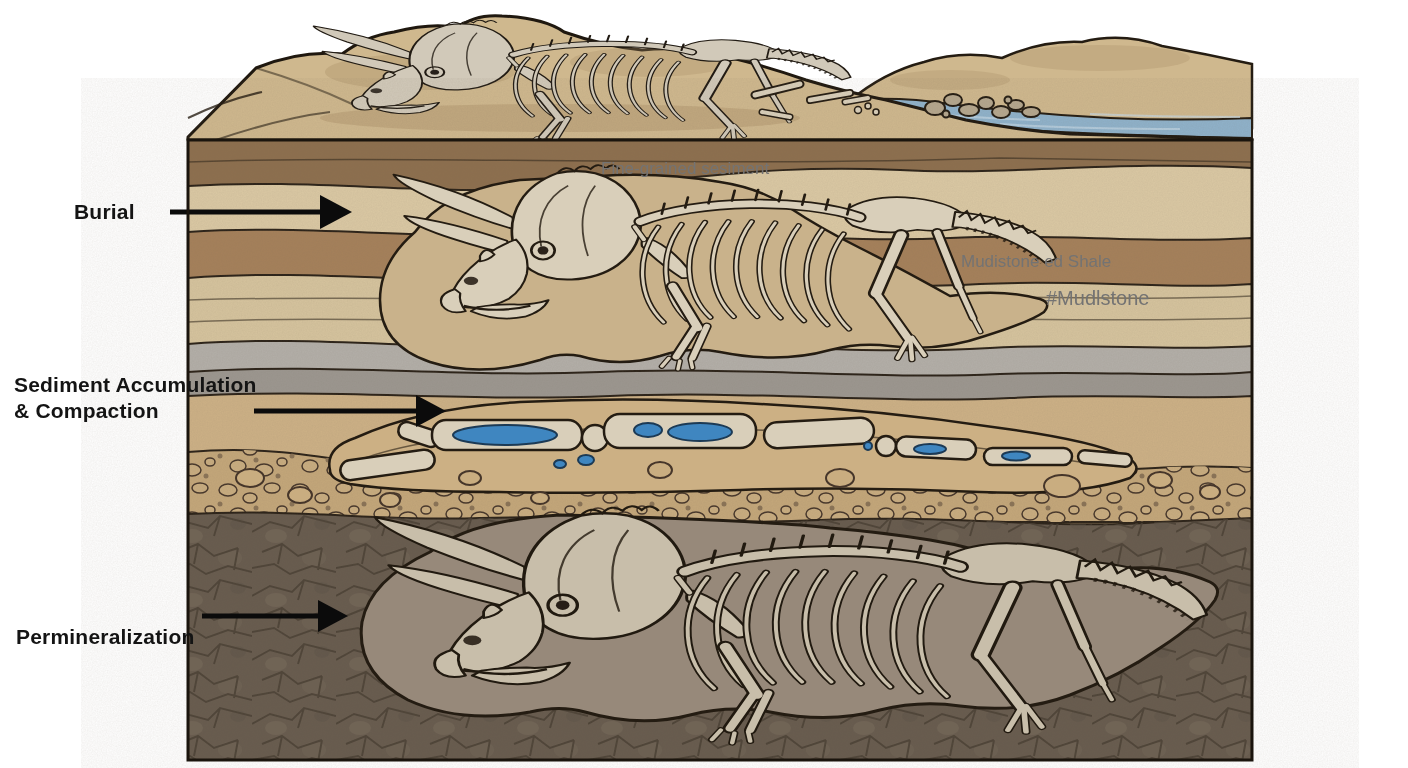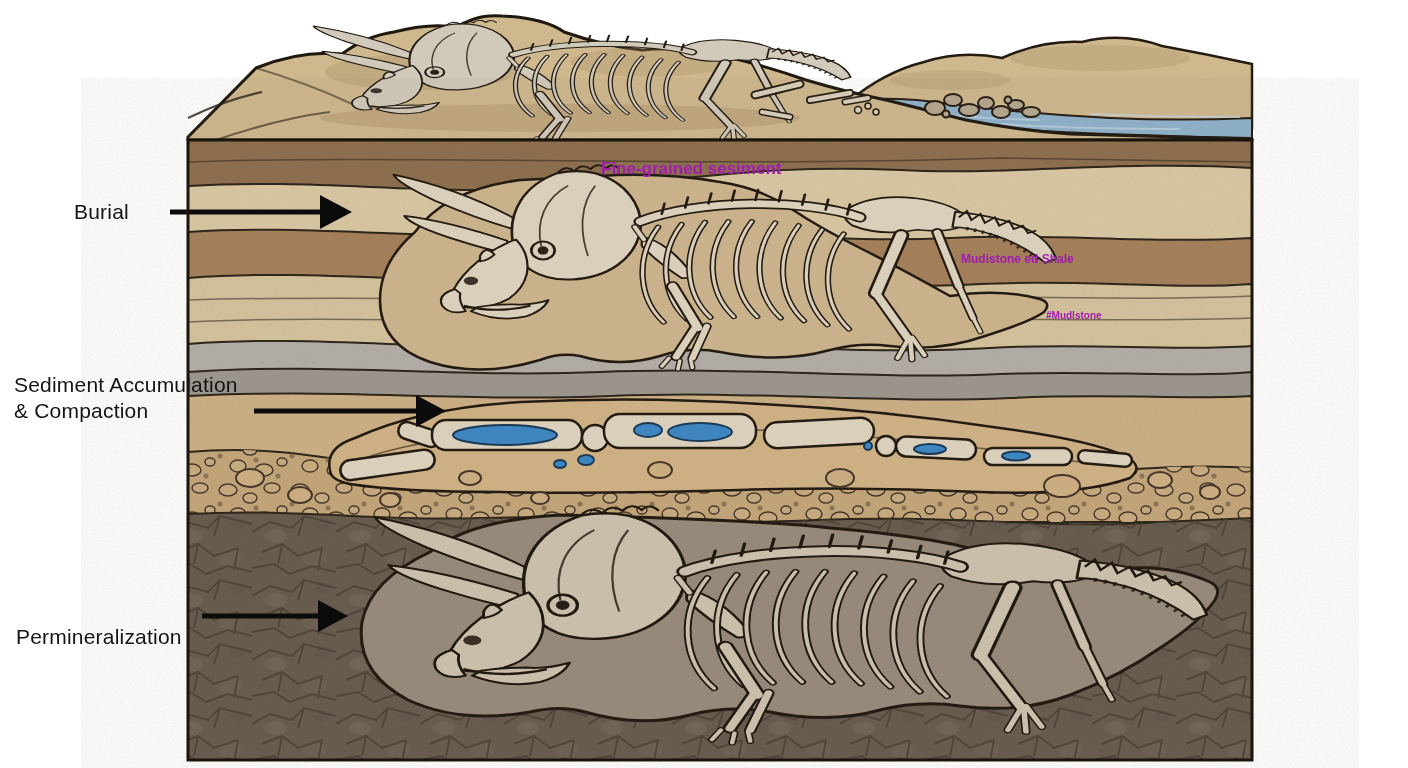--- a/index.html
+++ b/index.html
@@ -1,27 +1,27 @@
 <!DOCTYPE html>
 <html><head>
 <meta charset="utf-8">
 <style>
   html,body{margin:0;padding:0}
   body{width:1408px;height:768px;background:#ffffff;position:relative;overflow:hidden;
        font-family:"Liberation Sans",sans-serif}
   svg.scene{position:absolute;left:0;top:0}
   .lbl{position:absolute;color:#141414;z-index:5}
-  .stage{font-size:21px;font-weight:400;line-height:1.22;white-space:pre-line;letter-spacing:.2px}
+  .stage{font-size:21px;font-weight:700;line-height:1.22;white-space:pre-line;letter-spacing:.2px}
   #lbl-burial{left:74px;top:199px}
   #lbl-sediment{left:14px;top:372px}
   #lbl-perm{left:16px;top:624px}
-  .inner{font-weight:700;color:#a21caf}
+  .inner{font-weight:400;color:#737373}
   #ann-fine{left:601px;top:159px;font-size:17px}
-  #ann-shale{left:961px;top:252px;font-size:12px}
-  #ann-mud{left:1046px;top:310px;font-size:10px}
+  #ann-shale{left:961px;top:252px;font-size:17px}
+  #ann-mud{left:1046px;top:287px;font-size:20px}
   .band{stroke:#2b2218;stroke-width:2}
   .thinline{fill:none;stroke:#2b2218;stroke-width:1.5;opacity:.55}
   .arrow-line{stroke:#0b0b0b;stroke-width:5}
   .arrow-head{fill:#0b0b0b}
   .outline3{fill:none;stroke:#1a140d;stroke-width:3}
 </style>
 </head>
 <body>
 
 <svg class="scene" width="1408" height="768" viewBox="0 0 1408 768">

